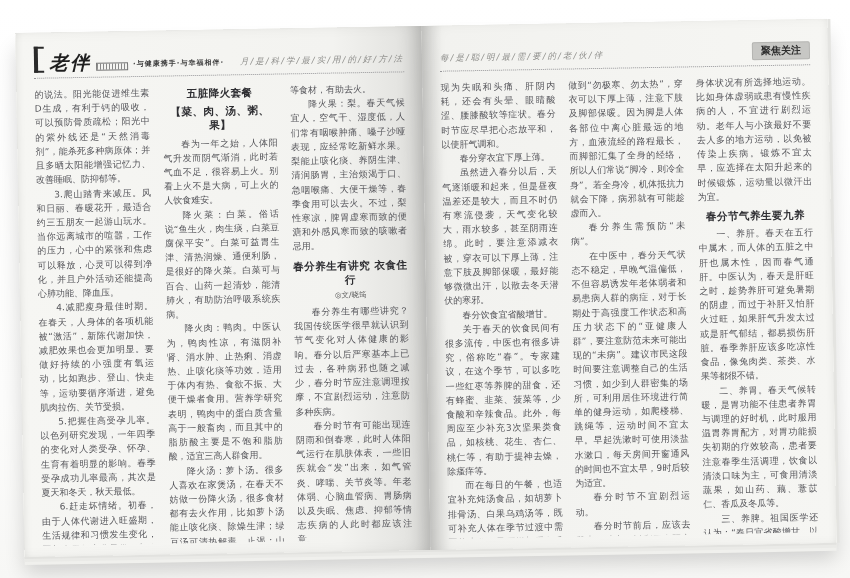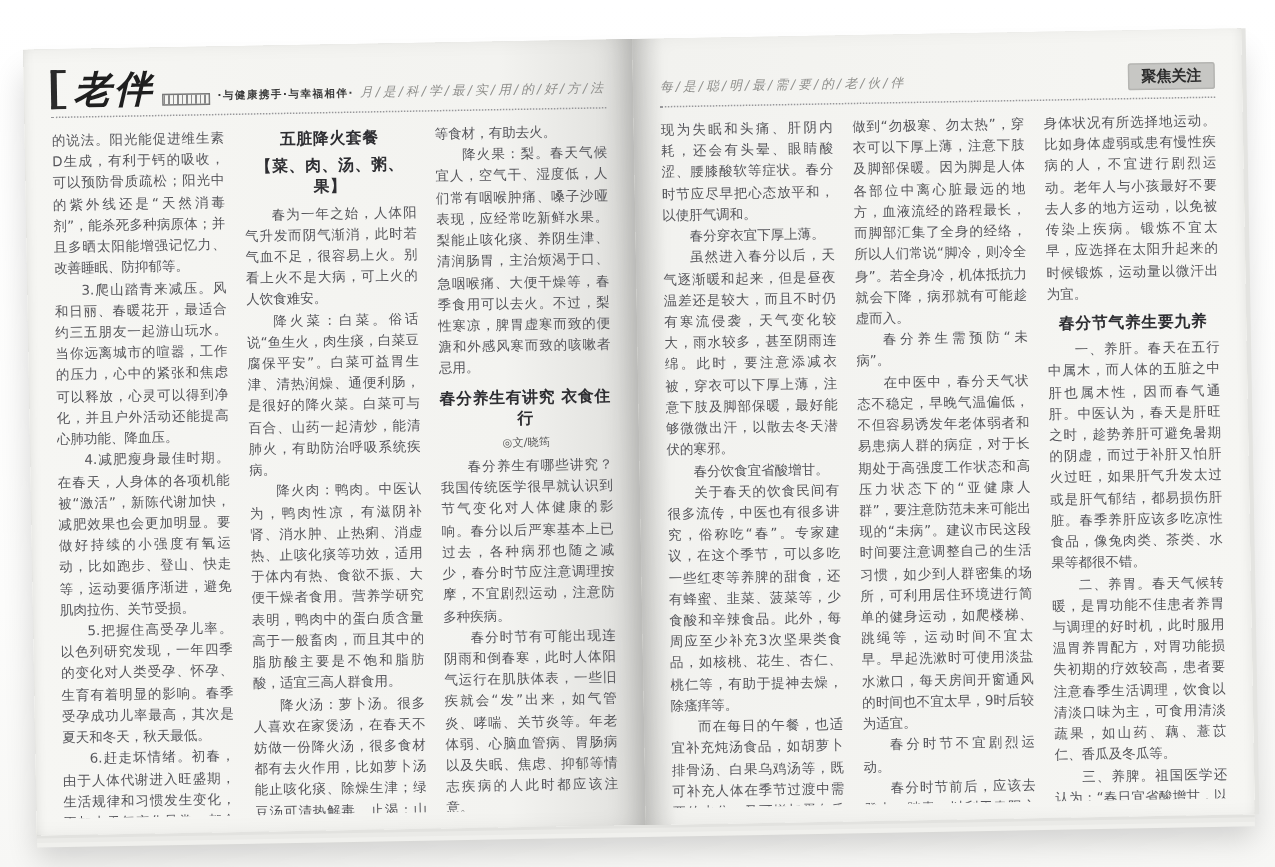--- a/index.html
+++ b/index.html
@@ -26,21 +26,21 @@
     background:linear-gradient(90deg,#dededb 0%,#f2f2ef 5%,#f6f6f3 100%);
     box-shadow:inset 16px 0 20px -12px rgba(0,0,0,.20), inset -6px 0 8px -6px rgba(0,0,0,.08);
   }
   .page-head{
     display:flex;align-items:flex-end;justify-content:space-between;
     border-bottom:1px dotted #97979a;padding-bottom:5px;margin-bottom:9px;height:28px;
   }
   .logo-wrap{display:flex;align-items:flex-end;gap:5px;}
   .logo-bracket{display:inline-block;width:6px;height:22px;
     border-left:4px solid #2a2a2a;border-top:2px solid #2a2a2a;border-bottom:2px solid #2a2a2a;}
-  .logo-text{font-family:"DejaVu Serif",serif;font-size:25px;line-height:1;
+  .logo-text{font-family:"DejaVu Serif",serif;font-size:19px;line-height:1;
     font-weight:bold;font-style:italic;color:#1f1f1f;letter-spacing:2px;}
   .logo-sub{display:inline-block;width:30px;height:6px;border:1px solid #777;
     background:repeating-linear-gradient(90deg,#888 0 1px,transparent 1px 3px);margin-bottom:1px;}
   .logo-tagline{font-size:7px;font-weight:bold;color:#3c3c3c;letter-spacing:1px;margin-bottom:2px;}
   .slogan{font-size:8.5px;color:#8e8e8b;letter-spacing:2px;font-style:italic;margin-bottom:1px;}
   .badge{font-size:10px;font-weight:bold;color:#2c2c2c;background:#c7c7c4;
     padding:2px 9px;border-radius:2px;box-shadow:0 0 0 1px #b5b5b2 inset;}
   .columns{display:flex;gap:13px;height:458px;overflow:hidden;}
   .col{flex:1 1 0;min-width:0;overflow:hidden;}
   .para{margin:0;font-size:9px;line-height:1.58;color:#55555a;

